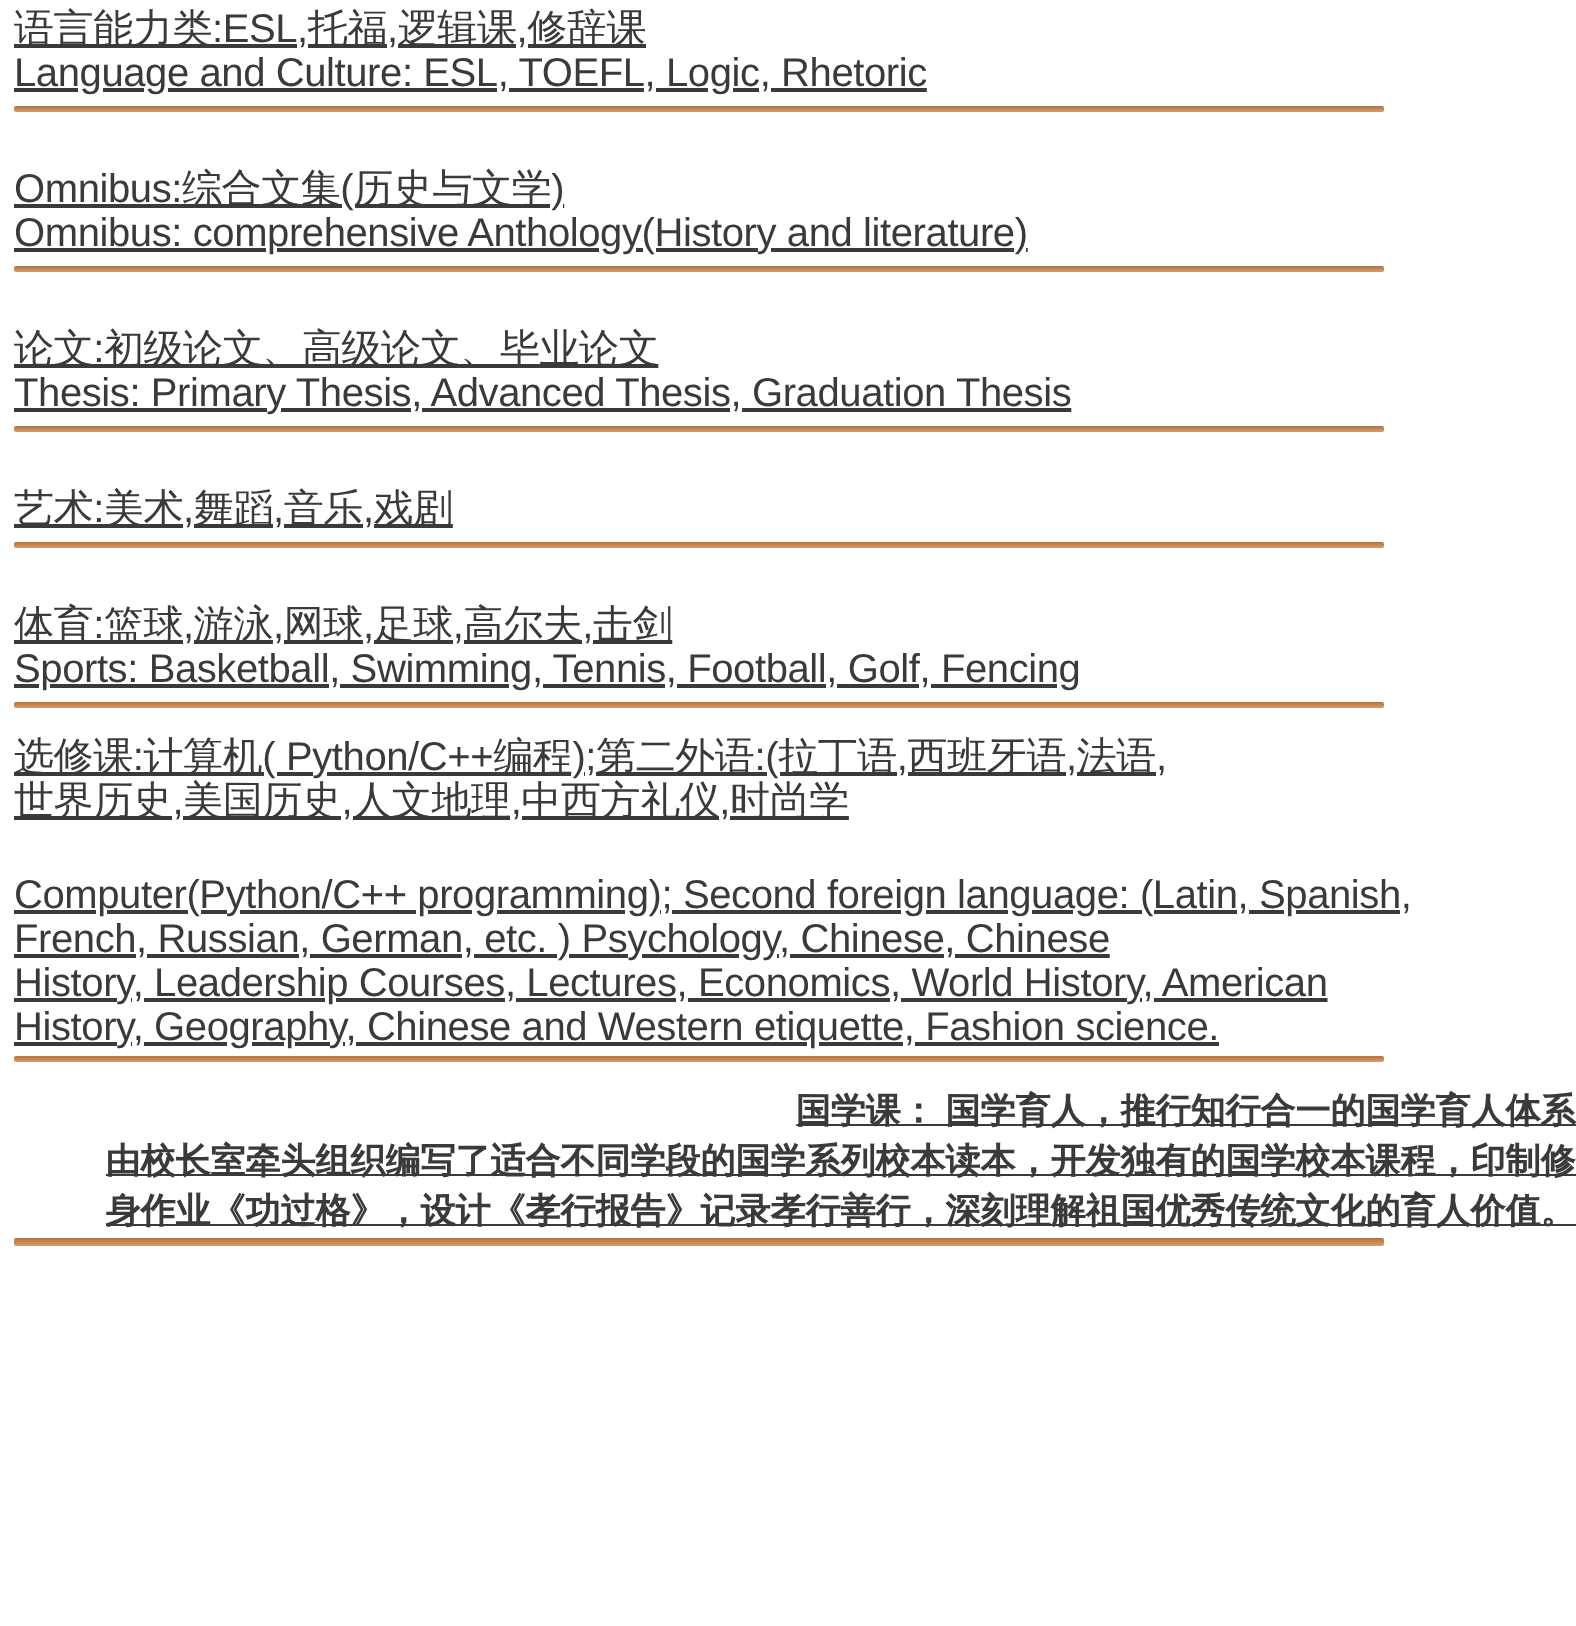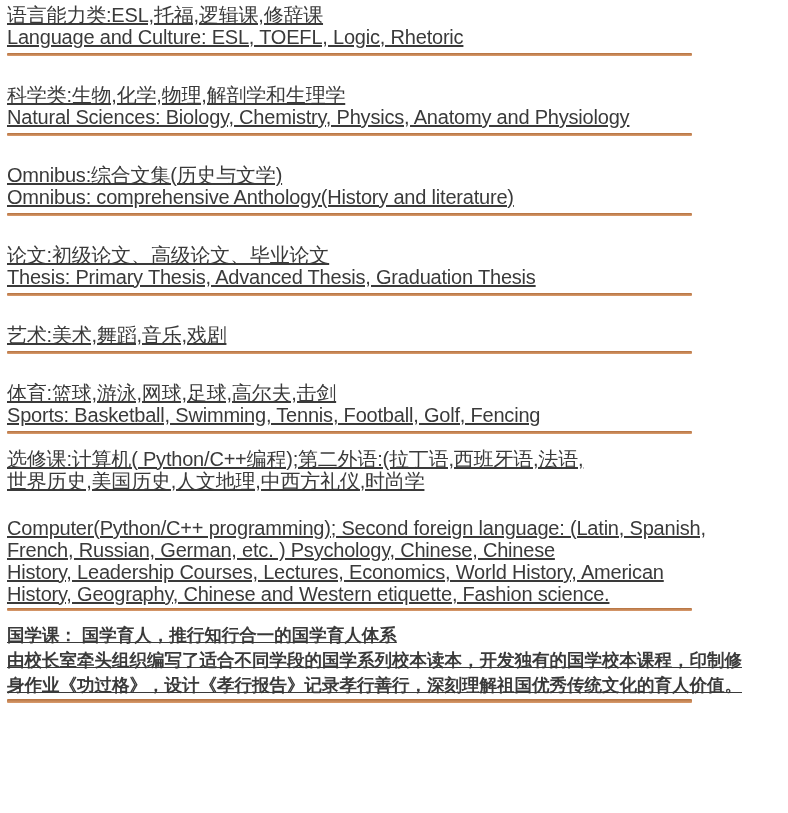--- a/index.html
+++ b/index.html
@@ -31,40 +31,36 @@
     margin: 5px 0 28px 0;
   }
   .sec-sports .divider { margin-bottom: 14px; }
   .sec-electives .en-block { margin-top: 25px; }
   .sec-electives .divider { margin-top: 3px; margin-bottom: 12px; }
   .sec-guoxue .line {
     font-size: 17.5px;
     line-height: 25px;
     font-weight: 700;
     letter-spacing: 0;
+    text-align: right;
   }
   .sec-guoxue .divider { margin-top: 1px; margin-bottom: 0; height: 4px; }
 </style>
 </head>
 <body>
 
 <div>
 
   <section class="sec sec-language">
     <div class="line zh">语言能力类:ESL,托福,逻辑课,修辞课</div>
     <div class="line en">Language and Culture: ESL, TOEFL, Logic, Rhetoric</div>
     <div class="divider"></div>
   </section>
 
 
-  <section class="sec sec-sciences">
-    <div class="line zh">科学类:生物,化学,物理,解剖学和生理学</div>
-    <div class="line en">Natural Sciences: Biology, Chemistry, Physics, Anatomy and Physiology</div>
-    <div class="divider"></div>
-  </section>
 
   <section class="sec sec-omnibus">
     <div class="line zh">Omnibus:综合文集(历史与文学)</div>
     <div class="line en">Omnibus: comprehensive Anthology(History and literature)</div>
     <div class="divider"></div>
   </section>
 
   <section class="sec sec-thesis">
     <div class="line zh">论文:初级论文、高级论文、毕业论文</div>
     <div class="line en">Thesis: Primary Thesis, Advanced Thesis, Graduation Thesis</div>

